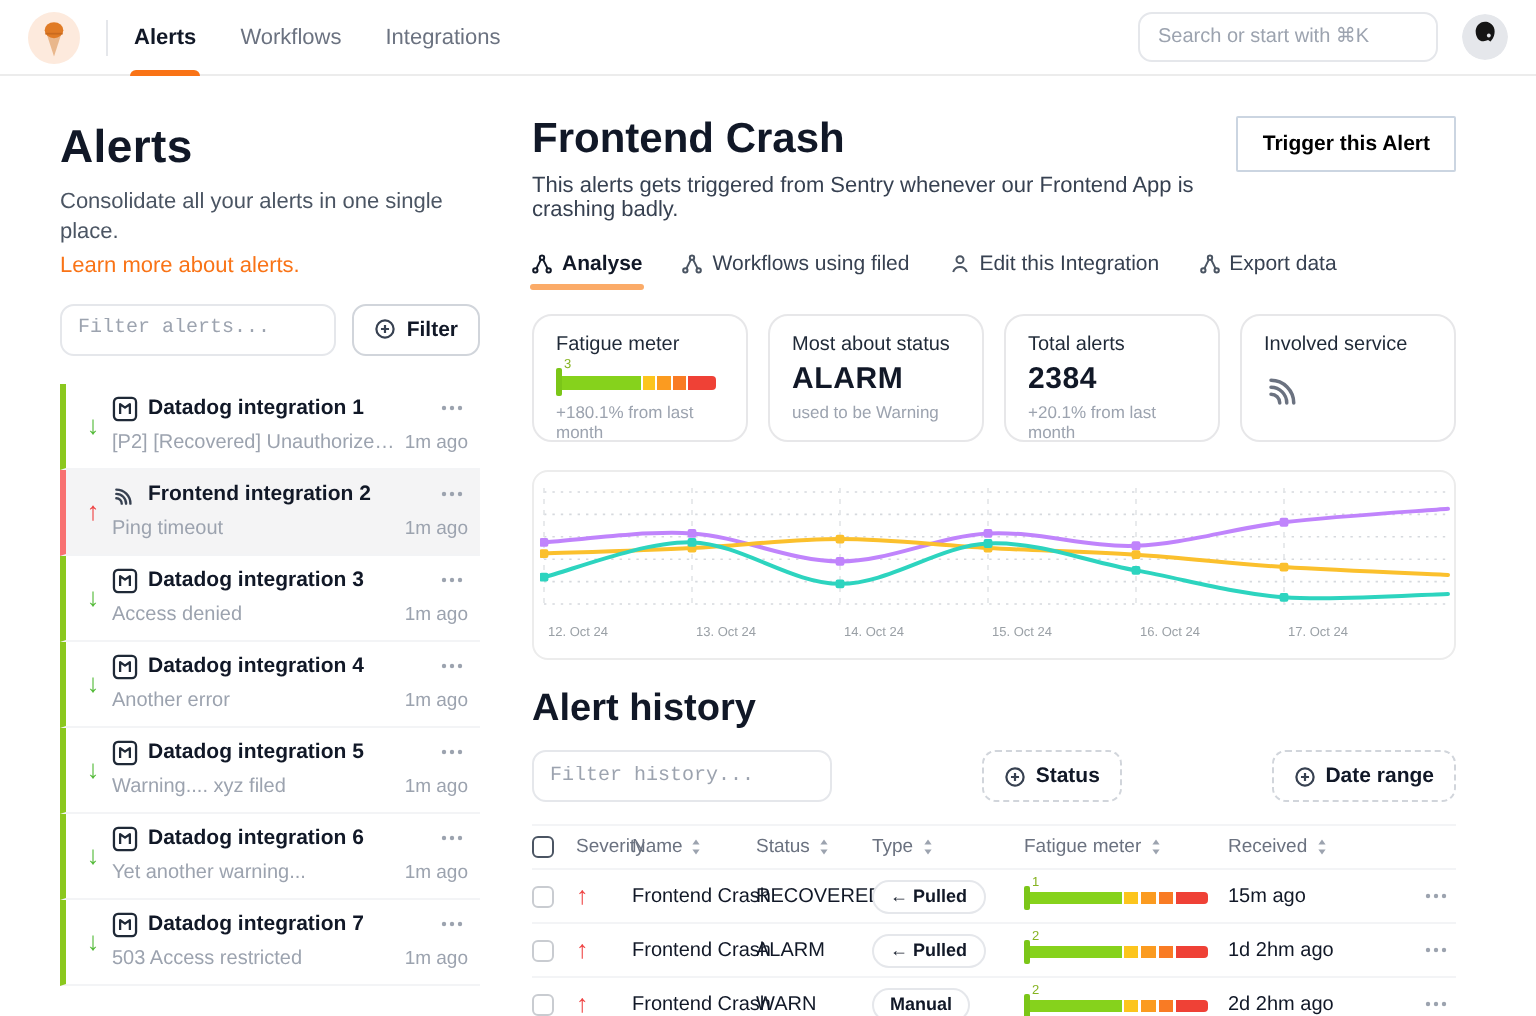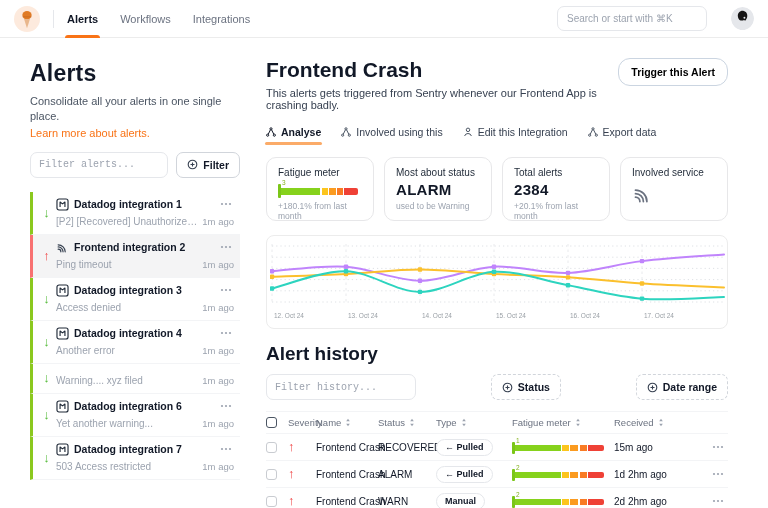--- a/index.html
+++ b/index.html
@@ -7,21 +7,21 @@
   body { font-family:"Liberation Sans", sans-serif; background:#fff; color:#111827; font-size:11px; }
 
   
   .header { display:flex; align-items:center; height:38px; padding:0 14px; border-bottom:1px solid #ececec; gap:13px; }
   .logo { width:26px; height:26px; flex:none; cursor:pointer; }
   .hdr-divider { width:1px; height:18px; background:#e5e7eb; }
   .nav { display:flex; gap:22px; height:38px; align-items:stretch; }
   .nav-item { font-size:11px; color:#6b7280; position:relative; display:flex; align-items:center; cursor:pointer; }
   .nav-item.active { color:#111827; font-weight:700; }
   .nav-item.active::after { content:""; position:absolute; bottom:0; left:-2px; right:-2px; height:3px; background:#f97316; border-radius:3px 3px 0 0; }
-  .header-right { margin-left:auto; display:flex; align-items:center; gap:24px; }
+  .header-right { margin-left:auto; display:flex; align-items:center; gap:12px; }
   .search-input { width:150px; height:25px; border:1px solid #e5e7eb; border-radius:7px; padding:0 9px; font-size:10px; color:#374151; font-family:inherit; outline:none; }
   .search-input::placeholder { color:#9ca3af; }
   .avatar { width:23px; height:23px; border-radius:50%; overflow:hidden; cursor:pointer; }
 
   
   .app { display:flex; }
   .sidebar { width:240px; flex:none; padding:22px 0 0 30px; }
   .main { flex:1; padding:20px 40px 0 26px; min-width:0; }
 
   
@@ -46,21 +46,21 @@
   .alert-name { font-size:10.5px; font-weight:700; flex:1; white-space:nowrap; overflow:hidden; }
   .alert-line2 { display:flex; justify-content:space-between; align-items:center; margin-top:5px; }
   .alert-detail { font-size:10px; color:#9ca3af; white-space:nowrap; overflow:hidden; text-overflow:ellipsis; max-width:145px; }
   .alert-time { font-size:9.5px; color:#9ca3af; flex:none; }
   .kebab { cursor:pointer; display:inline-flex; padding:2px; }
 
   
   .main-head { display:flex; justify-content:space-between; align-items:flex-start; }
   .page-title { font-size:21px; font-weight:700; }
   .page-desc { font-size:11px; color:#374151; margin-top:5px; }
-  .trigger-btn { padding:7px 12px; border:1px solid #cbd5e1; border-radius:12px; font-size:10.5px; font-weight:700; background:#fff; cursor:pointer; font-family:inherit; white-space:nowrap; }
+  .trigger-btn { padding:7px 12px; border:1px solid #cbd5e1; border-radius:1px; font-size:10.5px; font-weight:700; background:#fff; cursor:pointer; font-family:inherit; white-space:nowrap; }
 
   .tabs { display:flex; gap:20px; margin-top:15px; }
   .tab { display:flex; gap:5px; align-items:center; font-size:10.5px; color:#374151; padding-bottom:7px; position:relative; cursor:pointer; }
   .tab.active { font-weight:700; color:#111827; }
   .tab.active::after { content:""; position:absolute; bottom:0; left:-1px; right:-1px; height:3px; background:#fbab68; border-radius:3px; }
 
   
   .cards { display:flex; gap:10px; margin-top:12px; }
   .card { flex:1; border:1px solid #e7e7e9; border-radius:10px; padding:9px 11px; height:64px; background:#fff; }
   .card-label { font-size:10px; color:#1f2937; }
@@ -246,20 +246,34 @@
           <div class="alert-line2">
             <span class="alert-detail">Another error</span>
             <span class="alert-time">1m ago</span>
           </div>
         </div>
       </div>
 
       <div class="alert-item dir-down">
         <span class="alert-arrow">↓</span>
         <div class="alert-body">
+          <div class="alert-line1">
+            <svg width="13" height="13" viewBox="0 0 16 16">
+                <rect x="1.2" y="1.2" width="13.6" height="13.6" rx="2.5" fill="#fff" stroke="#1f2937" stroke-width="1.4"></rect>
+                <path d="M5 11 L5 5 L8 7.2 L11 5 L11 11" fill="none" stroke="#1f2937" stroke-width="1.4" stroke-linejoin="round"></path>
+              </svg>
+            <span class="alert-name">Datadog integration 5</span>
+            <span class="kebab">
+                <svg width="12" height="4" viewBox="0 0 12 4">
+                  <circle cx="2" cy="2" r="1.1" fill="#9ca3af"></circle>
+                  <circle cx="6" cy="2" r="1.1" fill="#9ca3af"></circle>
+                  <circle cx="10" cy="2" r="1.1" fill="#9ca3af"></circle>
+                </svg>
+              </span>
+          </div>
           <div class="alert-line2">
             <span class="alert-detail">Warning.... xyz filed</span>
             <span class="alert-time">1m ago</span>
           </div>
         </div>
       </div>
 
       <div class="alert-item dir-down">
         <span class="alert-arrow">↓</span>
         <div class="alert-body">
@@ -330,21 +344,21 @@
           </svg>
         <span>Analyse</span>
       </span>
       <span class="tab">
         <svg width="10" height="10" viewBox="0 0 12 12" fill="none" stroke="#4b5563" stroke-width="1.2">
             <circle cx="6" cy="2.2" r="1.3"></circle>
             <circle cx="2" cy="9.8" r="1.3"></circle>
             <circle cx="10" cy="9.8" r="1.3"></circle>
             <path d="M5.3 3.4 2.7 8.6M6.7 3.4l2.6 5.2"></path>
           </svg>
-        <span>Involved using this</span>
+        <span>Workflows using filed</span>
       </span>
       <span class="tab">
         <svg width="10" height="10" viewBox="0 0 12 12" fill="none" stroke="#4b5563" stroke-width="1.2">
             <circle cx="6" cy="3.4" r="2.1"></circle>
             <path d="M1.9 10.8a4.3 4.3 0 0 1 8.2 0"></path>
           </svg>
         <span>Edit this Integration</span>
       </span>
       <span class="tab">
         <svg width="10" height="10" viewBox="0 0 12 12" fill="none" stroke="#4b5563" stroke-width="1.2">

